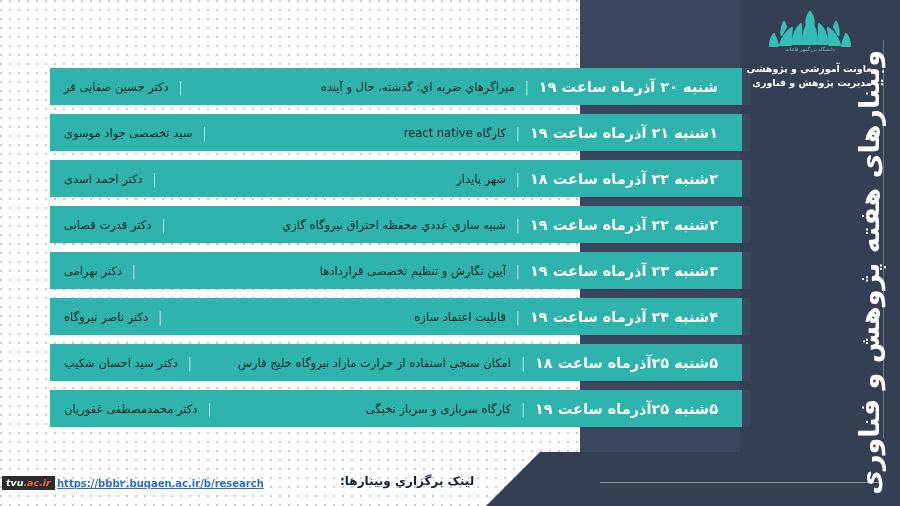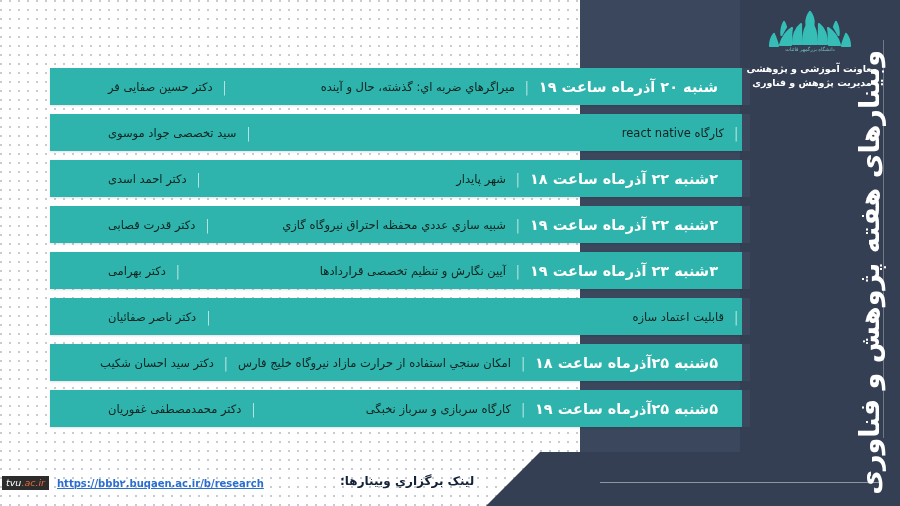--- a/index.html
+++ b/index.html
@@ -160,21 +160,20 @@
 
   .cell-spacer { flex:1 1 auto; }
 
   .cell-speaker {
     flex:0 0 auto;
     padding:0 6px 0 14px;
     color:#10231f;
     font-size:11.5px;
     white-space:nowrap;
     direction:rtl;
-    margin-left:44px;
   }
 
   
   .footer-dark {
     position:absolute;
     left:0; bottom:0;
     width:900px; height:54px;
     z-index:2;
     background:#343f54;
     clip-path:polygon(60% 0%, 100% 0%, 100% 100%, 54% 100%);
@@ -209,21 +208,21 @@
     white-space:nowrap;
   }
   .tvu-badge {
     position:absolute;
     left:2px; bottom:16px;
     z-index:5;
     background:#2c2c2c;
     padding:2px 4px 3px 4px;
     font-size:9.5px;
     font-style:italic;
-    font-weight:normal;
+    font-weight:bold;
     line-height:1;
     direction:ltr;
     white-space:nowrap;
   }
   .tvu-badge .t1 { color:#ffffff; }
   .tvu-badge .t2 { color:#e8683c; }
 </style>
 </head>
 <body>
 
@@ -263,20 +262,21 @@
   <div class="rows" id="rows">
       <div class="row">
         <div class="cell-date">شنبه ۲۰ آذرماه ساعت ۱۹</div>
         <div class="sep">|</div>
         <div class="cell-topic">میراگرهاي ضربه اي: گذشته، حال و آینده</div>
         <div class="cell-spacer"></div>
         <div class="sep">|</div>
         <div class="cell-speaker">دکتر حسین صفایی فر</div>
       </div>
       <div class="row">
+        <div class="cell-date">۱شنبه ۲۱ آذرماه ساعت ۱۹</div>
         <div class="sep">|</div>
         <div class="cell-topic">کارگاه    react native</div>
         <div class="cell-spacer"></div>
         <div class="sep">|</div>
         <div class="cell-speaker">سید تخصصی جواد موسوی</div>
       </div>
       <div class="row">
         <div class="cell-date">۲شنبه ۲۲ آذرماه ساعت ۱۸</div>
         <div class="sep">|</div>
         <div class="cell-topic">شهر پایدار</div>
@@ -294,25 +294,26 @@
       </div>
       <div class="row">
         <div class="cell-date">۳شنبه ۲۳ آذرماه ساعت ۱۹</div>
         <div class="sep">|</div>
         <div class="cell-topic">آیین نگارش و تنظیم تخصصی قراردادها</div>
         <div class="cell-spacer"></div>
         <div class="sep">|</div>
         <div class="cell-speaker">دکتر بهرامی</div>
       </div>
       <div class="row">
+        <div class="cell-date">۴شنبه ۲۴ آذرماه ساعت ۱۹</div>
         <div class="sep">|</div>
         <div class="cell-topic">قابلیت اعتماد سازه</div>
         <div class="cell-spacer"></div>
         <div class="sep">|</div>
-        <div class="cell-speaker">دکتر ناصر صفائیان</div>
+        <div class="cell-speaker">دکتر ناصر نیروگاه</div>
       </div>
       <div class="row">
         <div class="cell-date">۵شنبه ۲۵آذرماه ساعت ۱۸</div>
         <div class="sep">|</div>
         <div class="cell-topic">امکان سنجي استفاده از حرارت مازاد نیروگاه خلیج فارس</div>
         <div class="cell-spacer"></div>
         <div class="sep">|</div>
         <div class="cell-speaker">دکتر سید احسان شکیب</div>
       </div>
       <div class="row">

